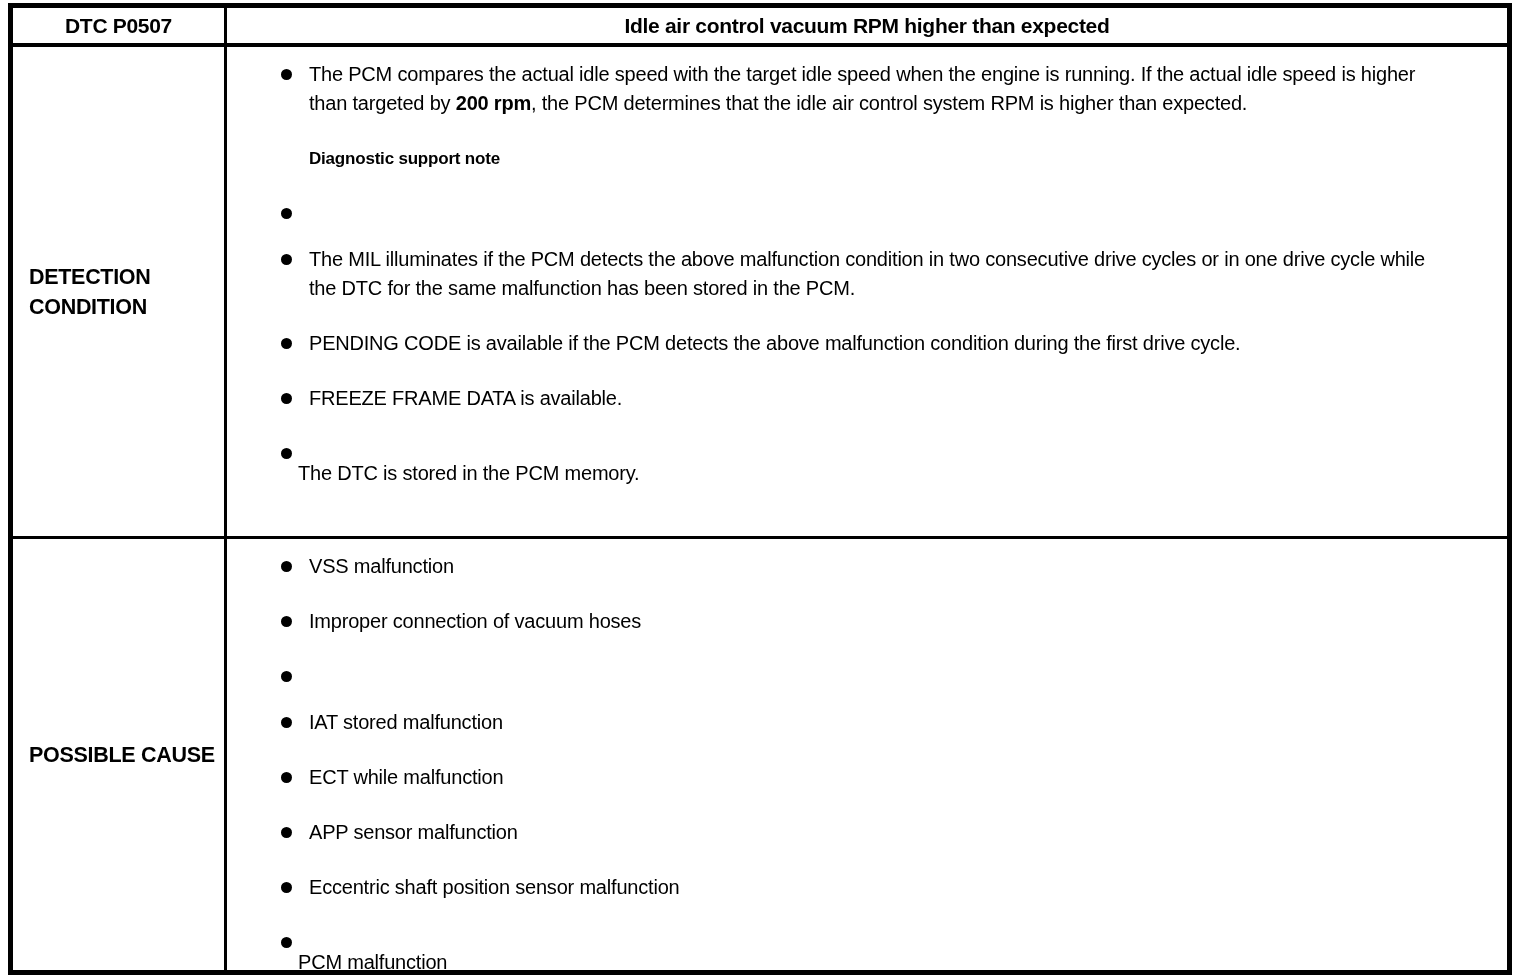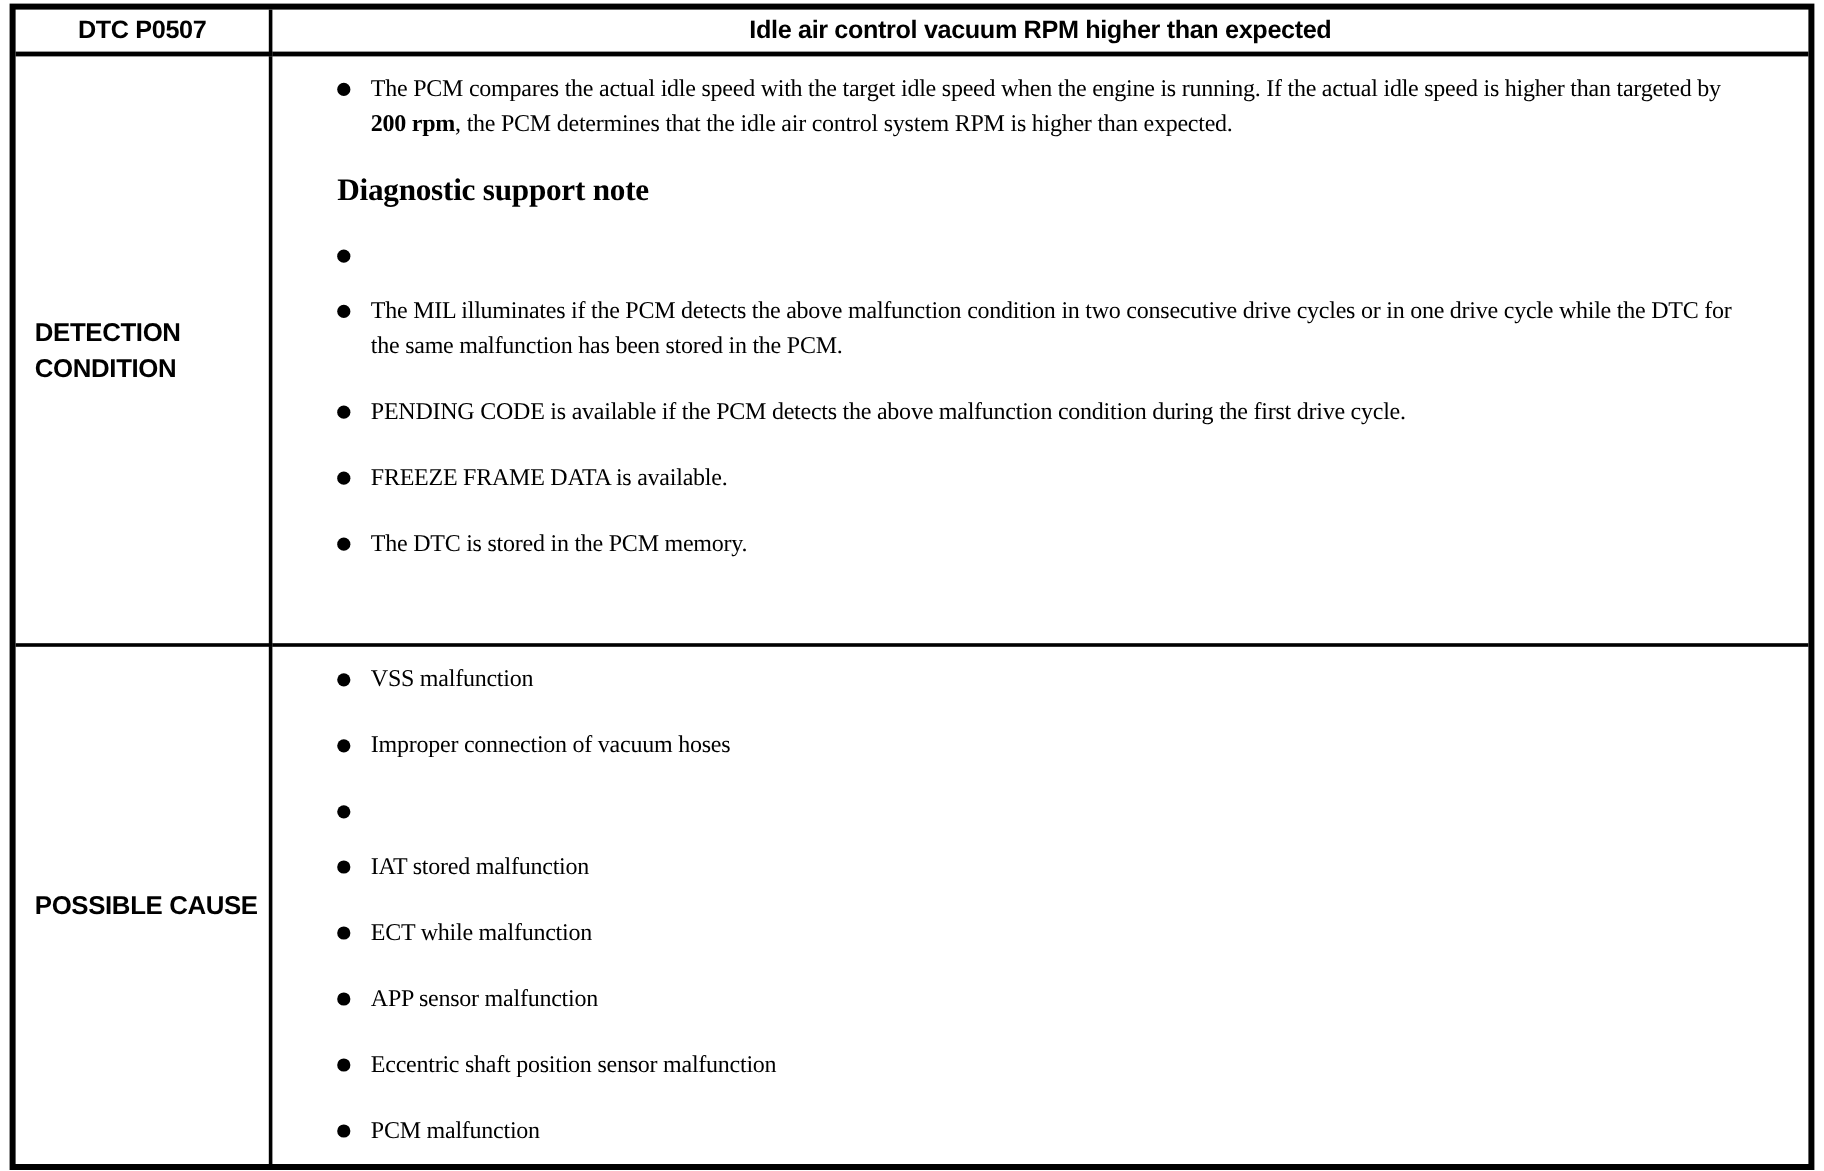--- a/index.html
+++ b/index.html
@@ -39,42 +39,42 @@
   }
   .label-text {
     font-weight: bold;
     font-size: 21.5px;
     line-height: 30px;
     letter-spacing: -0.3px;
   }
   .content-cell {
     padding: 13px 64px 6px 54px;
     font-size: 20px;
-    font-family: Liberation Serif, serif;
   }
   .content-item { margin-bottom: 26px; }
-  .content-item:last-child { margin-bottom: 0; }
+  .content-item:last-child { margin-bottom: 0; flex-direction: column; }
   .bullet-item {
     display: flex;
     align-items: flex-start;
     line-height: 29px;
     letter-spacing: -0.2px;
   }
   .bullet-dot {
     flex: 0 0 auto;
     width: 11px; height: 11px;
     border-radius: 50%;
     background: #000000;
     margin-top: 9px;
   }
   .bullet-text { margin-left: 17px; }
   .support-heading {
     font-weight: bold;
-    font-size: 26px;
+    font-size: 17px;
     line-height: 29px;
+    margin-left: 28px;
     letter-spacing: -0.2px;
   }
   b { letter-spacing: -0.2px; }
 </style>
 </head>
 <body>
 
 <div class="dtc-table">
 
   <div class="cell header-cell col-divider">

